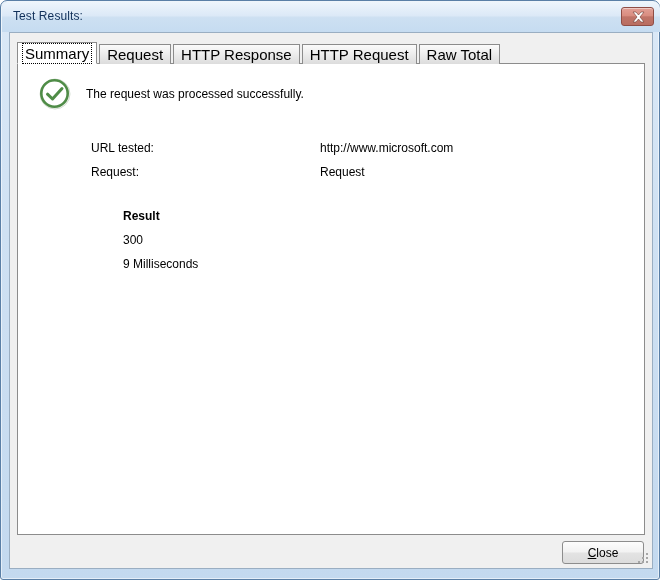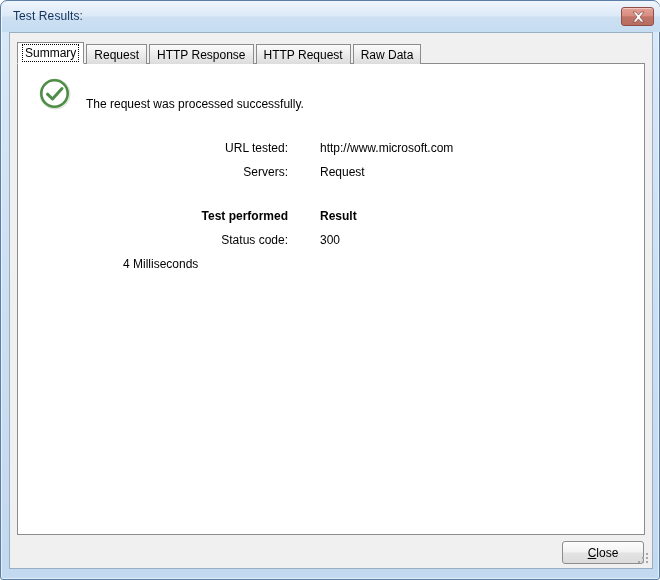--- a/index.html
+++ b/index.html
@@ -91,21 +91,21 @@
     z-index: 5;
   }
   .tab {
     position: relative;
     height: 20px;
     box-sizing: border-box;
     padding: 0 7px;
     margin-right: 2px;
     display: flex;
     align-items: center;
-    font-size: 12px;
+    font-size: 15px;
     color: #000000;
     background: linear-gradient(180deg,#fbfbfb 0%, #ececec 50%, #dcdcdc 100%);
     border: 1px solid #8c8c8c;
     border-bottom: none;
     cursor: default;
     white-space: nowrap;
   }
   .tab.active {
     height: 22px;
     background: #ffffff;
@@ -132,41 +132,40 @@
     background: #ffffff;
     border: 1px solid #8c8c8c;
   }
 
   
   .status-row {
     position: absolute;
     left: 20px;
     top: 13px;
     display: flex;
-    align-items: flex-end;
+    align-items: center;
   }
   .status-icon {
     width: 34px;
     height: 34px;
     flex: 0 0 34px;
   }
   .status-text {
     margin-left: 14px;
     font-size: 12px;
     color: #000000;
     white-space: nowrap;
   }
 
   
   .info {
     position: absolute;
     left: 73px;
     top: 72px;
     width: 520px;
-    text-align: right;
   }
   .info-row {
     display: flex;
     height: 24px;
     align-items: center;
     font-size: 12px;
     color: #000000;
   }
   .info-row.spacer { height: 20px; }
   .info-label {
@@ -239,21 +238,21 @@
       <div class="tab">
         <span class="tab-label">Request</span>
       </div>
       <div class="tab">
         <span class="tab-label">HTTP Response</span>
       </div>
       <div class="tab">
         <span class="tab-label">HTTP Request</span>
       </div>
       <div class="tab">
-        <span class="tab-label">Raw Data</span>
+        <span class="tab-label">Raw Total</span>
       </div>
     </div>
 
     <div class="panel">
 
       <div class="status-row">
         <svg class="status-icon" viewBox="0 0 34 34">
           <circle cx="17" cy="17" r="15" fill="#f4f7f3" stroke="#d3ded0" stroke-width="1"></circle>
           <circle cx="16.5" cy="16.5" r="13.2" fill="#ffffff" stroke="#4f8c47" stroke-width="2.6"></circle>
           <path d="M9.5 17.2 L14.5 22 L24 11.5" fill="none" stroke="#4f8c47" stroke-width="3" stroke-linecap="round" stroke-linejoin="round"></path>
@@ -262,38 +261,36 @@
       </div>
 
       <div class="info">
 
         <div class="info-row">
           <div class="info-label">URL tested:</div>
           <div class="info-value">http://www.microsoft.com</div>
         </div>
 
         <div class="info-row">
-          <div class="info-label">Servers:</div>
+          <div class="info-label">Request:</div>
           <div class="info-value">Request</div>
         </div>
 
         <div class="info-row spacer"></div>
 
         <div class="info-row head">
-          <div class="info-label">Test performed</div>
           <div class="info-value">Result</div>
         </div>
 
         <div class="info-row">
-          <div class="info-label">Status code:</div>
           <div class="info-value">300</div>
         </div>
 
         <div class="info-row">
-          <div class="info-value">4 Milliseconds</div>
+          <div class="info-value">9 Milliseconds</div>
         </div>
 
 
       </div>
     </div>
 
     <div class="footer-btn">
       <span class="accel">C</span>
         <span>lose</span>
     </div>

